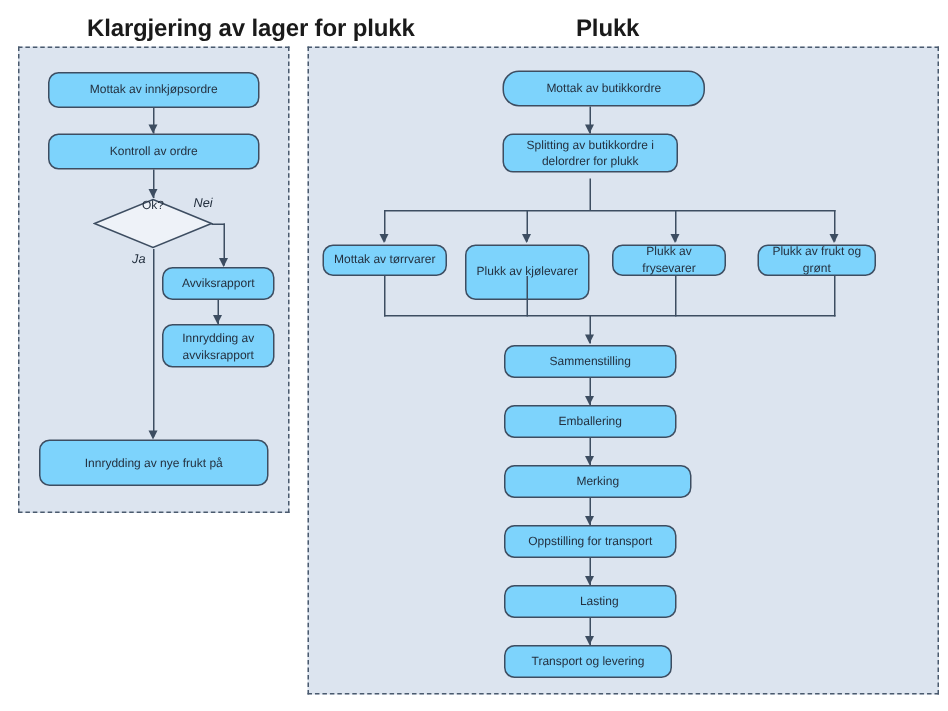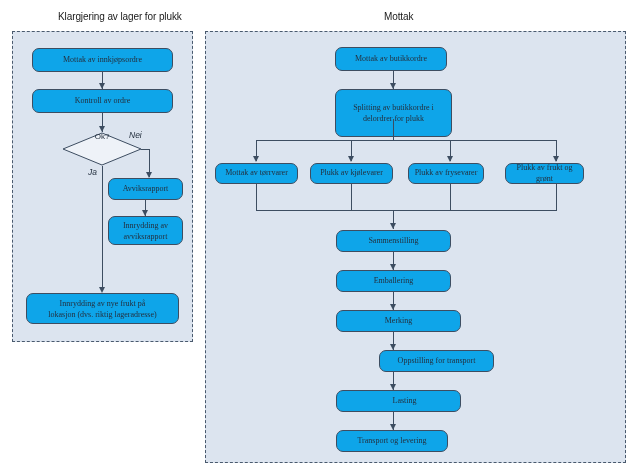--- a/index.html
+++ b/index.html
@@ -21,46 +21,45 @@
     background: #dce4ef;
     border: 1px dashed #4a5a6e;
     box-sizing: border-box;
   }
   #panel-left  { left: 12px;  top: 31px; width: 181px; height: 311px; }
   #panel-right { left: 205px; top: 31px; width: 421px; height: 432px; }
 
   
   .panel-title {
     position: absolute;
-    font-size: 10px;
-    font-weight: normal;
+    font-size: 16px;
+    font-weight: bold;
     color: #1a1a1a;
     white-space: nowrap;
     letter-spacing: -0.1px;
     padding-left: 28px;
   }
   #title-left  { left: 30px;  top: 11px; }
   #title-right { left: 356px; top: 11px; }
 
   
   .node {
     position: absolute;
     box-sizing: border-box;
-    background: #0ea5e9;
+    background: #7dd3fc;
     border: 1px solid #3d4d61;
     border-radius: 7px;
     color: #24303f;
     font-size: 8px;
     line-height: 10.5px;
     display: flex;
     align-items: center;
     justify-content: center;
     text-align: center;
     padding: 0 4px;
-    font-family: Liberation Serif, serif;
   }
   .node.two-line { line-height: 11px; }
 
   
   .diamond-wrap {
     position: absolute;
     display: flex;
     justify-content: center;
   }
   .diamond-shape {
@@ -139,53 +138,52 @@
 <div class="node two-line" style="left:108px; top:216px; width:75px; height:29px; flex-direction:column;">
   <span>Innrydding av</span>
   <span>avviksrapport</span>
 </div>
 
 <div class="ln ln-v" style="left:102px; top:166px; height:125px;"></div>
 <div class="arrowhead" style="left:99px; top:287px;"></div>
 
 <div class="node two-line" style="left:26px; top:293px; width:153px; height:31px; flex-direction:column;">
   <span>Innrydding av nye frukt på</span>
-  <span>lokasjon (dvs. riktig lageradresse)</span>
 </div>
 
 <div class="panel" id="panel-right"></div>
-<div class="panel-title" id="title-right">Mottak</div>
-
-<div class="node" style="left:335px; top:47px; width:112px; height:24px;">Mottak av butikkordre</div>
+<div class="panel-title" id="title-right">Plukk</div>
+
+<div class="node" style="left:335px; top:47px; width:135px; height:24px;border-radius:11px;">Mottak av butikkordre</div>
 
 <div class="ln ln-v" style="left:393px; top:71px; height:18px;"></div>
 <div class="arrowhead" style="left:390px; top:83px;"></div>
 
-<div class="node two-line" style="left:335px; top:89px; width:117px; height:48px; flex-direction:column;">
+<div class="node two-line" style="left:335px; top:89px; width:117px; height:26px; flex-direction:column;">
   <span>Splitting av butikkordre i</span>
   <span>delordrer for plukk</span>
 </div>
 
 <div class="ln ln-v" style="left:393px; top:119px; height:21px;"></div>
 <div class="ln ln-h" style="left:256px; top:140px; width:301px;"></div>
 
 <div class="ln ln-v" style="left:256px; top:140px; height:21px;"></div>
 <div class="arrowhead" style="left:253px; top:156px;"></div>
 
 <div class="ln ln-v" style="left:351px; top:140px; height:21px;"></div>
 <div class="arrowhead" style="left:348px; top:156px;"></div>
 
 <div class="ln ln-v" style="left:450px; top:140px; height:21px;"></div>
 <div class="arrowhead" style="left:447px; top:156px;"></div>
 
 <div class="ln ln-v" style="left:556px; top:140px; height:21px;"></div>
 <div class="arrowhead" style="left:553px; top:156px;"></div>
 
 <div class="node" style="left:215px; top:163px; width:83px; height:21px;">Mottak av tørrvarer</div>
-<div class="node" style="left:310px; top:163px; width:83px; height:21px;">Plukk av kjølevarer</div>
+<div class="node" style="left:310px; top:163px; width:83px; height:37px;">Plukk av kjølevarer</div>
 <div class="node" style="left:408px; top:163px; width:76px; height:21px;">Plukk av frysevarer</div>
 <div class="node" style="left:505px; top:163px; width:79px; height:21px;">Plukk av frukt og grønt</div>
 
 <div class="ln ln-v" style="left:256px; top:184px; height:27px;"></div>
 <div class="ln ln-v" style="left:351px; top:184px; height:27px;"></div>
 <div class="ln ln-v" style="left:450px; top:184px; height:27px;"></div>
 <div class="ln ln-v" style="left:556px; top:184px; height:27px;"></div>
 <div class="ln ln-h" style="left:256px; top:210px; width:301px;"></div>
 <div class="ln ln-v" style="left:393px; top:210px; height:19px;"></div>
 <div class="arrowhead" style="left:390px; top:223px;"></div>
@@ -198,23 +196,23 @@
 <div class="node" style="left:336px; top:270px; width:115px; height:22px;">Emballering</div>
 
 <div class="ln ln-v" style="left:393px; top:292px; height:18px;"></div>
 <div class="arrowhead" style="left:390px; top:304px;"></div>
 
 <div class="node" style="left:336px; top:310px; width:125px; height:22px;">Merking</div>
 
 <div class="ln ln-v" style="left:393px; top:332px; height:18px;"></div>
 <div class="arrowhead" style="left:390px; top:344px;"></div>
 
-<div class="node" style="left:336px; top:350px; width:115px; height:22px;margin-left:43px;">Oppstilling for transport</div>
+<div class="node" style="left:336px; top:350px; width:115px; height:22px;">Oppstilling for transport</div>
 
 <div class="ln ln-v" style="left:393px; top:372px; height:18px;"></div>
 <div class="arrowhead" style="left:390px; top:384px;"></div>
 
-<div class="node" style="left:336px; top:390px; width:125px; height:22px;padding-left:16px;">Lasting</div>
+<div class="node" style="left:336px; top:390px; width:115px; height:22px;padding-left:16px;">Lasting</div>
 
 <div class="ln ln-v" style="left:393px; top:412px; height:18px;"></div>
 <div class="arrowhead" style="left:390px; top:424px;"></div>
 
 <div class="node" style="left:336px; top:430px; width:112px; height:22px;">Transport og levering</div>
 
 </body></html>

